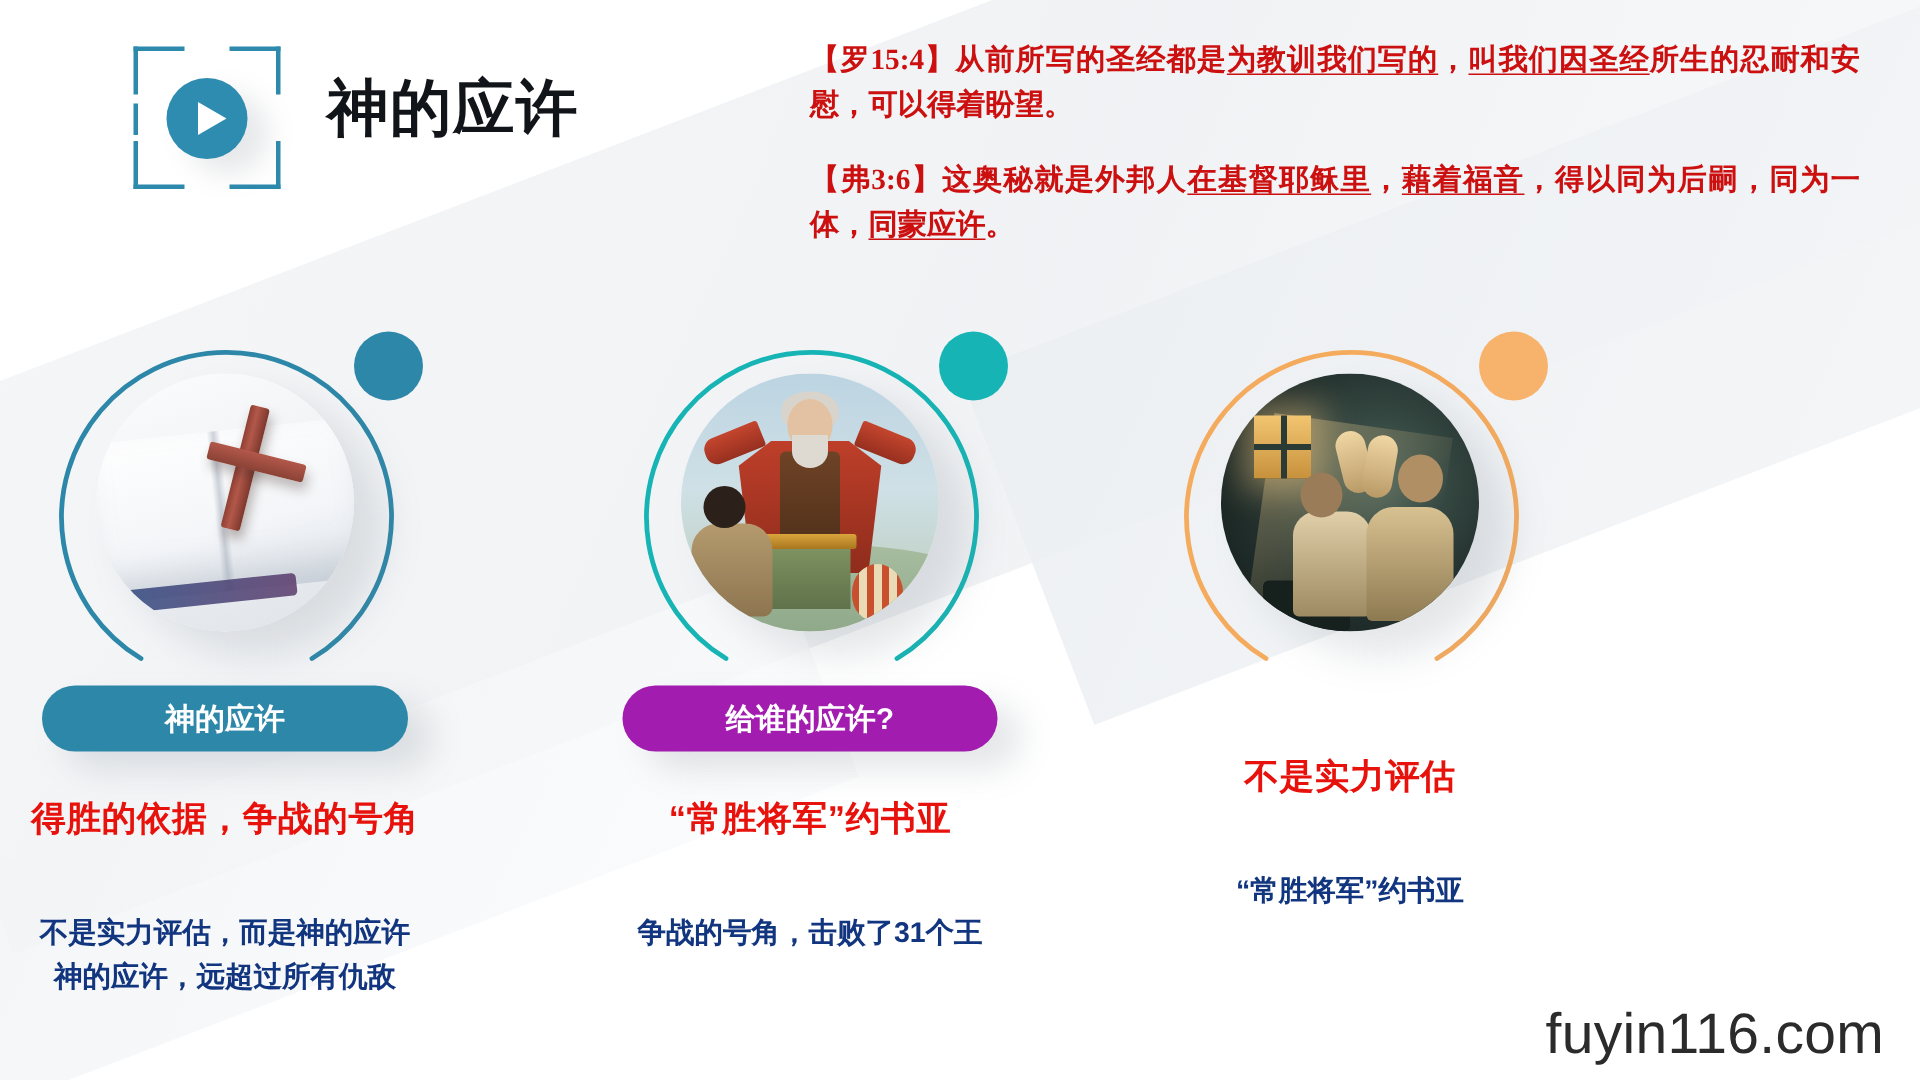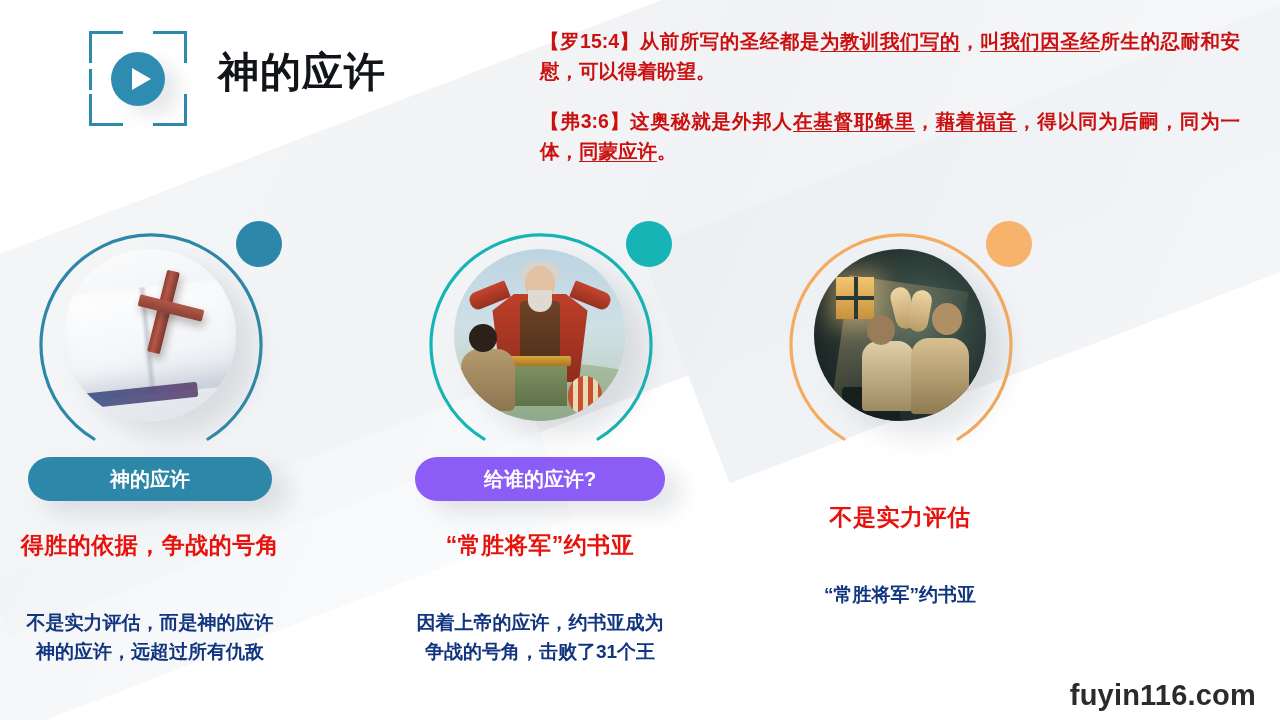--- a/index.html
+++ b/index.html
@@ -80,20 +80,21 @@
     font-size:41px; font-weight:bold; color:#111418;
     letter-spacing:1px;
   }
 
   
   .verses {
     position:absolute; left:540px; top:26px; width:700px;
     z-index:3;
     color:#cc1010; font-weight:bold; font-size:19.5px; line-height:30px;
     text-align:justify;
+    font-family:Liberation Serif, serif;
   }
   .verse-block { margin-bottom:20px; }
   .verse-block:last-child { margin-bottom:4px; }
   .u { text-decoration:underline; text-underline-offset:3px; }
 
   
   .columns { position:absolute; left:0; top:205px; width:1280px; z-index:2; }
   .col { position:absolute; top:0; width:400px; }
   .col-1 { left:-50px; }
   .col-2 { left:340px; }
@@ -253,37 +254,37 @@
   
   .pill {
     position:relative; margin:-16px auto 0;
     width:244px; height:44px; border-radius:24px;
     display:flex; align-items:center; justify-content:center;
     color:#ffffff; font-size:20px; font-weight:bold;
     box-shadow:16px 12px 22px rgba(120,130,140,.20);
     z-index:4;
   }
   .pill-1 { background:#2d87a8; }
-  .pill-2 { background:#8b5cf6; width:250px; }
+  .pill-2 { background:#a21caf; width:250px; }
   .pill-3 { background:#f5ab5e; width:258px; }
 
   .headline {
     margin-top:29px; text-align:center;
     color:#e8120c; font-size:23px; font-weight:bold;
     letter-spacing:.5px;
   }
   .body-text {
     margin-top:47px; text-align:center;
     color:#12357f; font-size:19px; font-weight:bold; line-height:29px;
   }
 
   
   .watermark {
     position:absolute; right:24px; bottom:8px; z-index:6;
-    font-size:29px; color:#2b2b2b; letter-spacing:.2px;font-weight:bold;
+    font-size:38px; color:#2b2b2b; letter-spacing:.2px;
   }
 </style>
 </head>
 <body>
 
 <div class="bg-layer">
   <div class="bg-band band-a"></div>
   <div class="bg-band band-b"></div>
   <div class="bg-band band-c"></div>
 </div>
@@ -371,21 +372,20 @@
           <div class="beard"></div>
           <div class="child"></div>
           <div class="child-head"></div>
           <div class="jar"></div>
         </div>
       </div>
     </div>
     <div class="pill pill-2">给谁的应许?</div>
     <div class="headline">“常胜将军”约书亚</div>
     <div class="body-text">
-      <div>因着上帝的应许，约书亚成为</div>
       <div>争战的号角，击败了31个王</div>
     </div>
   </div>
 
   <div class="col col-3">
     <div class="circle-wrap">
       <div class="ring">
         <svg viewBox="0 0 250 250">
           <path d="M 68 228 A 110 110 0 1 1 182 228" fill="none" stroke="#f5ab5e" stroke-width="3.2" stroke-linecap="round"></path>
         </svg>

